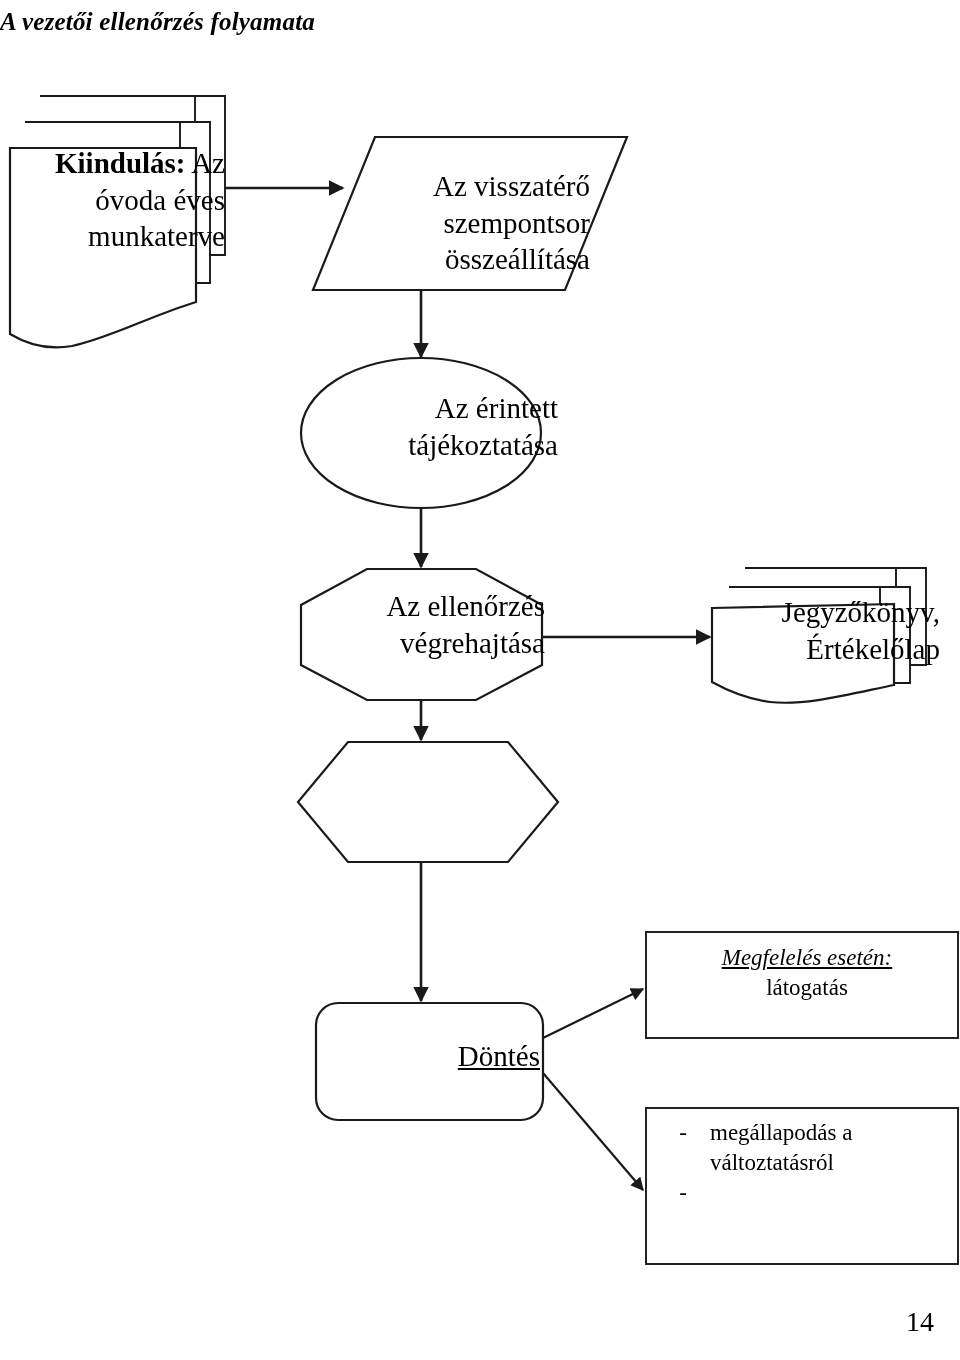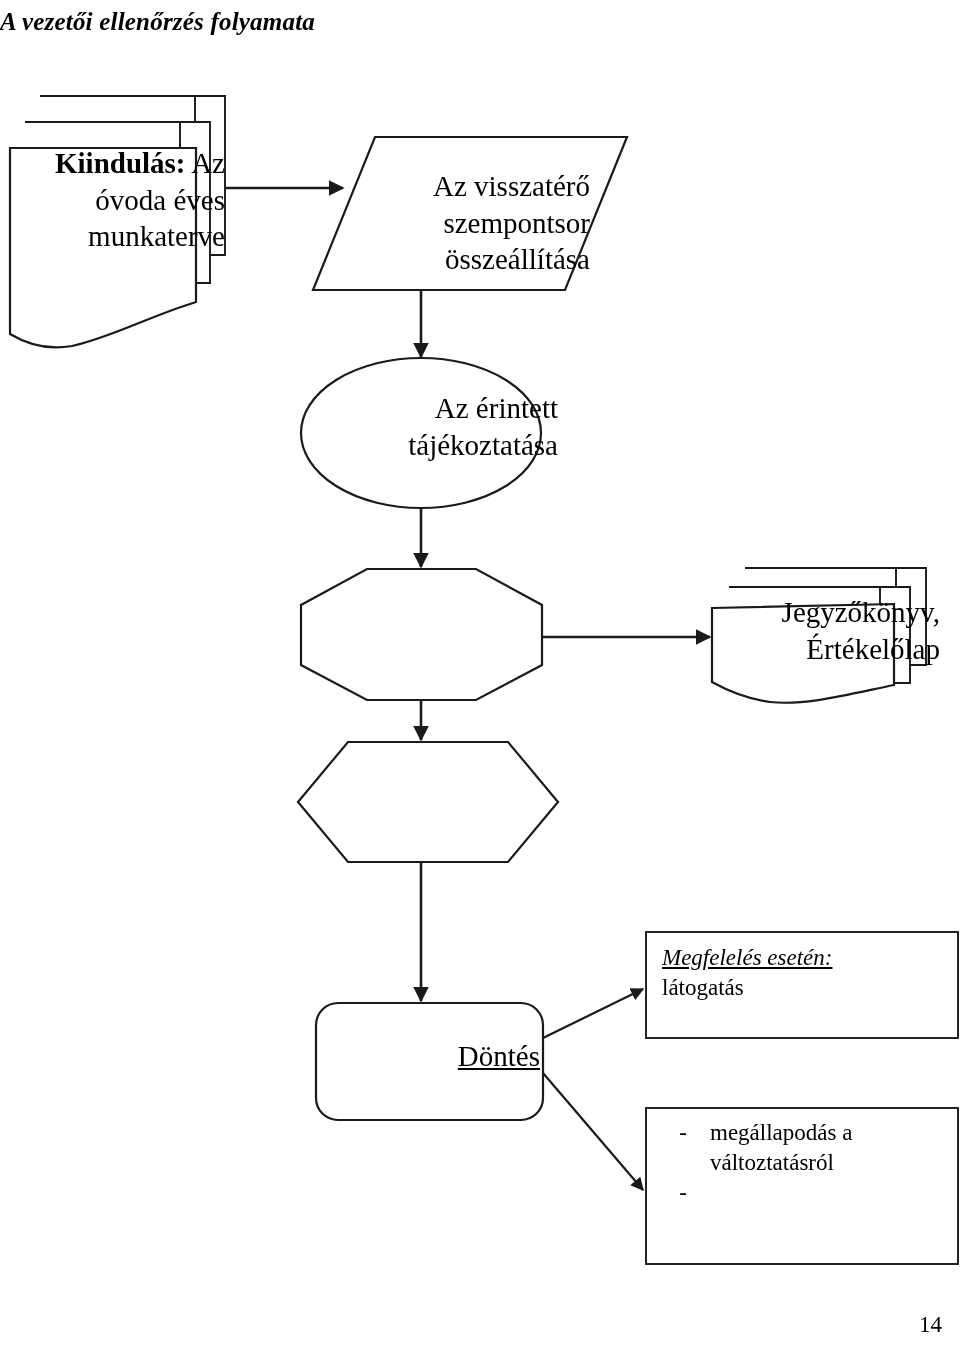--- a/index.html
+++ b/index.html
@@ -88,21 +88,21 @@
     position: absolute;
     text-align: left;
     font-size: 23px;
     line-height: 1.3;
   }
   .box-text .hdr {
     font-style: italic;
     text-decoration: underline;
     display: block;
   }
-  .t-ok   { left: 662px; top: 943px; width: 290px; }
+  .t-ok   { left: 662px; top: 943px; width: 290px; text-align: center; }
   .t-fail { left: 662px; top: 1118px; width: 290px; }
 
   .bullets {
     list-style: none;
     margin: 0;
     padding: 0;
   }
   .bullets li {
     display: flex;
     gap: 6px;
@@ -110,23 +110,23 @@
   .bullets li .dash {
     width: 42px;
     text-align: center;
     flex: 0 0 42px;
   }
   .bullets li .txt { flex: 1 1 auto; }
 
   
   .page-number {
     position: absolute;
-    right: 18px;
+    right: 26px;
     bottom: 22px;
-    font-size: 23px;
+    font-size: 28px;
   }
 </style>
 </head>
 <body>
 
 <div id="page">
 
   <div class="page-title">A vezetői ellenőrzés folyamata</div>
 
   <svg id="shapes" viewBox="0 0 960 1360" width="960" height="1360">
@@ -197,20 +197,21 @@
 
     <line class="conn-thin" x1="543" y1="1073" x2="643" y2="1190" marker-end="url(#arrow)"></line>
   </svg>
 
   <div class="node-text t-start"><b>Kiindulás:</b><span> Az óvoda éves munkaterve</span></div>
 
   <div class="node-text t-parall">Az visszatérő szempontsor összeállítása</div>
 
   <div class="node-text t-ellipse">Az érintett tájékoztatása</div>
 
+  <div class="node-text t-octagon">Az ellenőrzés végrehajtása</div>
 
   <div class="node-text t-docs">Jegyzőkönyv, Értékelőlap</div>
 
 
   <div class="node-text t-decision">Döntés</div>
 
   <div class="box-text t-ok">
     <span class="hdr">Megfelelés esetén:</span>
     <span>látogatás</span>
   </div>

